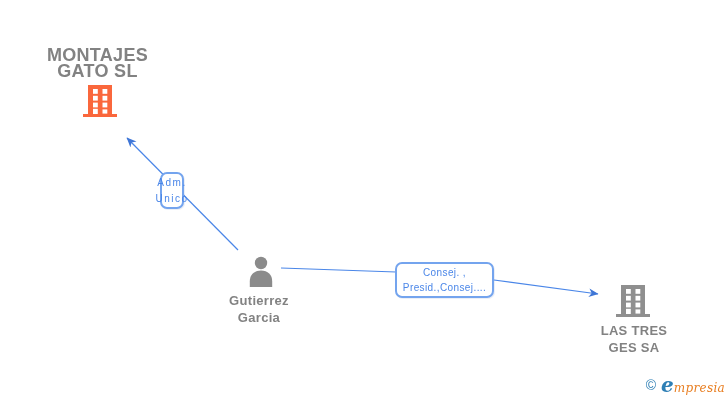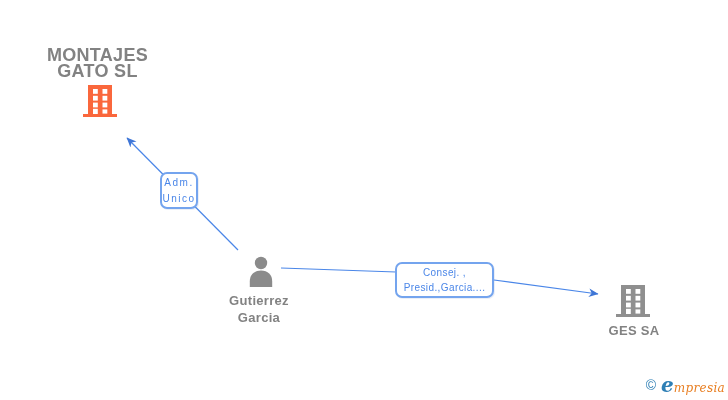--- a/index.html
+++ b/index.html
@@ -114,56 +114,57 @@
       <rect x="19.5" y="4" width="4.8" height="4.8" fill="#ffffff"></rect>
       <rect x="10" y="10.8" width="4.8" height="4.8" fill="#ffffff"></rect>
       <rect x="19.5" y="10.8" width="4.8" height="4.8" fill="#ffffff"></rect>
       <rect x="10" y="17.6" width="4.8" height="4.8" fill="#ffffff"></rect>
       <rect x="19.5" y="17.6" width="4.8" height="4.8" fill="#ffffff"></rect>
       <rect x="10" y="23.8" width="4.8" height="5.2" fill="#ffffff"></rect>
       <rect x="19.5" y="24.4" width="4.8" height="4.2" fill="#ffffff"></rect>
     </svg>
   </div>
 
-  <div class="abs edge-box box-adm" style="left:160px; top:172px; width:38px; height:37px;">
+  <div class="abs edge-box box-adm" style="left:160px; top:172px; width:24px; height:37px;">
     <span>Adm.</span>
     <span>Unico</span>
   </div>
 
   <div class="abs icon-wrap" style="left:244px; top:256px;">
     <svg width="34" height="31" viewBox="0 0 34 31">
       <circle cx="17" cy="7" r="6.2" fill="#8b8b8b"></circle>
       <path d="M17,14.6 C10.2,14.6 5.8,18.8 5.8,25.4 L5.8,31 L28.2,31 L28.2,25.4 C28.2,18.8 23.8,14.6 17,14.6 Z" fill="#8b8b8b"></path>
     </svg>
   </div>
   <div class="abs node-label person-title" style="left:199px; top:292px; width:120px;">
     <span>Gutierrez</span>
     <span>Garcia</span>
   </div>
 
   <div class="abs edge-box box-consej" style="left:395px; top:262px; width:99px; height:36px;align-items:center;">
     <span>Consej. ,</span>
-    <span>Presid.,Garcia....</span>
+    <span>Presid.,Consej....</span>
   </div>
 
   <div class="abs icon-wrap" style="left:616px; top:285px;">
     <svg width="34" height="32" viewBox="0 0 34 32">
       <rect x="0" y="29" width="34" height="3" fill="#8f8f8f"></rect>
       <rect x="5" y="0" width="24" height="29" fill="#8f8f8f"></rect>
       <rect x="10" y="4" width="4.8" height="4.8" fill="#ffffff"></rect>
       <rect x="19.5" y="4" width="4.8" height="4.8" fill="#ffffff"></rect>
       <rect x="10" y="10.8" width="4.8" height="4.8" fill="#ffffff"></rect>
       <rect x="19.5" y="10.8" width="4.8" height="4.8" fill="#ffffff"></rect>
       <rect x="10" y="17.6" width="4.8" height="4.8" fill="#ffffff"></rect>
       <rect x="19.5" y="17.6" width="4.8" height="4.8" fill="#ffffff"></rect>
       <rect x="10" y="23.8" width="4.8" height="5.2" fill="#ffffff"></rect>
       <rect x="19.5" y="24.4" width="4.8" height="4.2" fill="#ffffff"></rect>
     </svg>
   </div>
   <div class="abs node-label company-sub" style="left:573px; top:322px; width:122px;">
+    <span>LAS TRES</span>
     <span>GES SA</span>
   </div>
 
   <div class="footer">
     <span class="copy">©</span>
     <span class="brand-e">e</span>
     <span class="brand-rest">mpresia</span>
   </div>
 
 </div>

